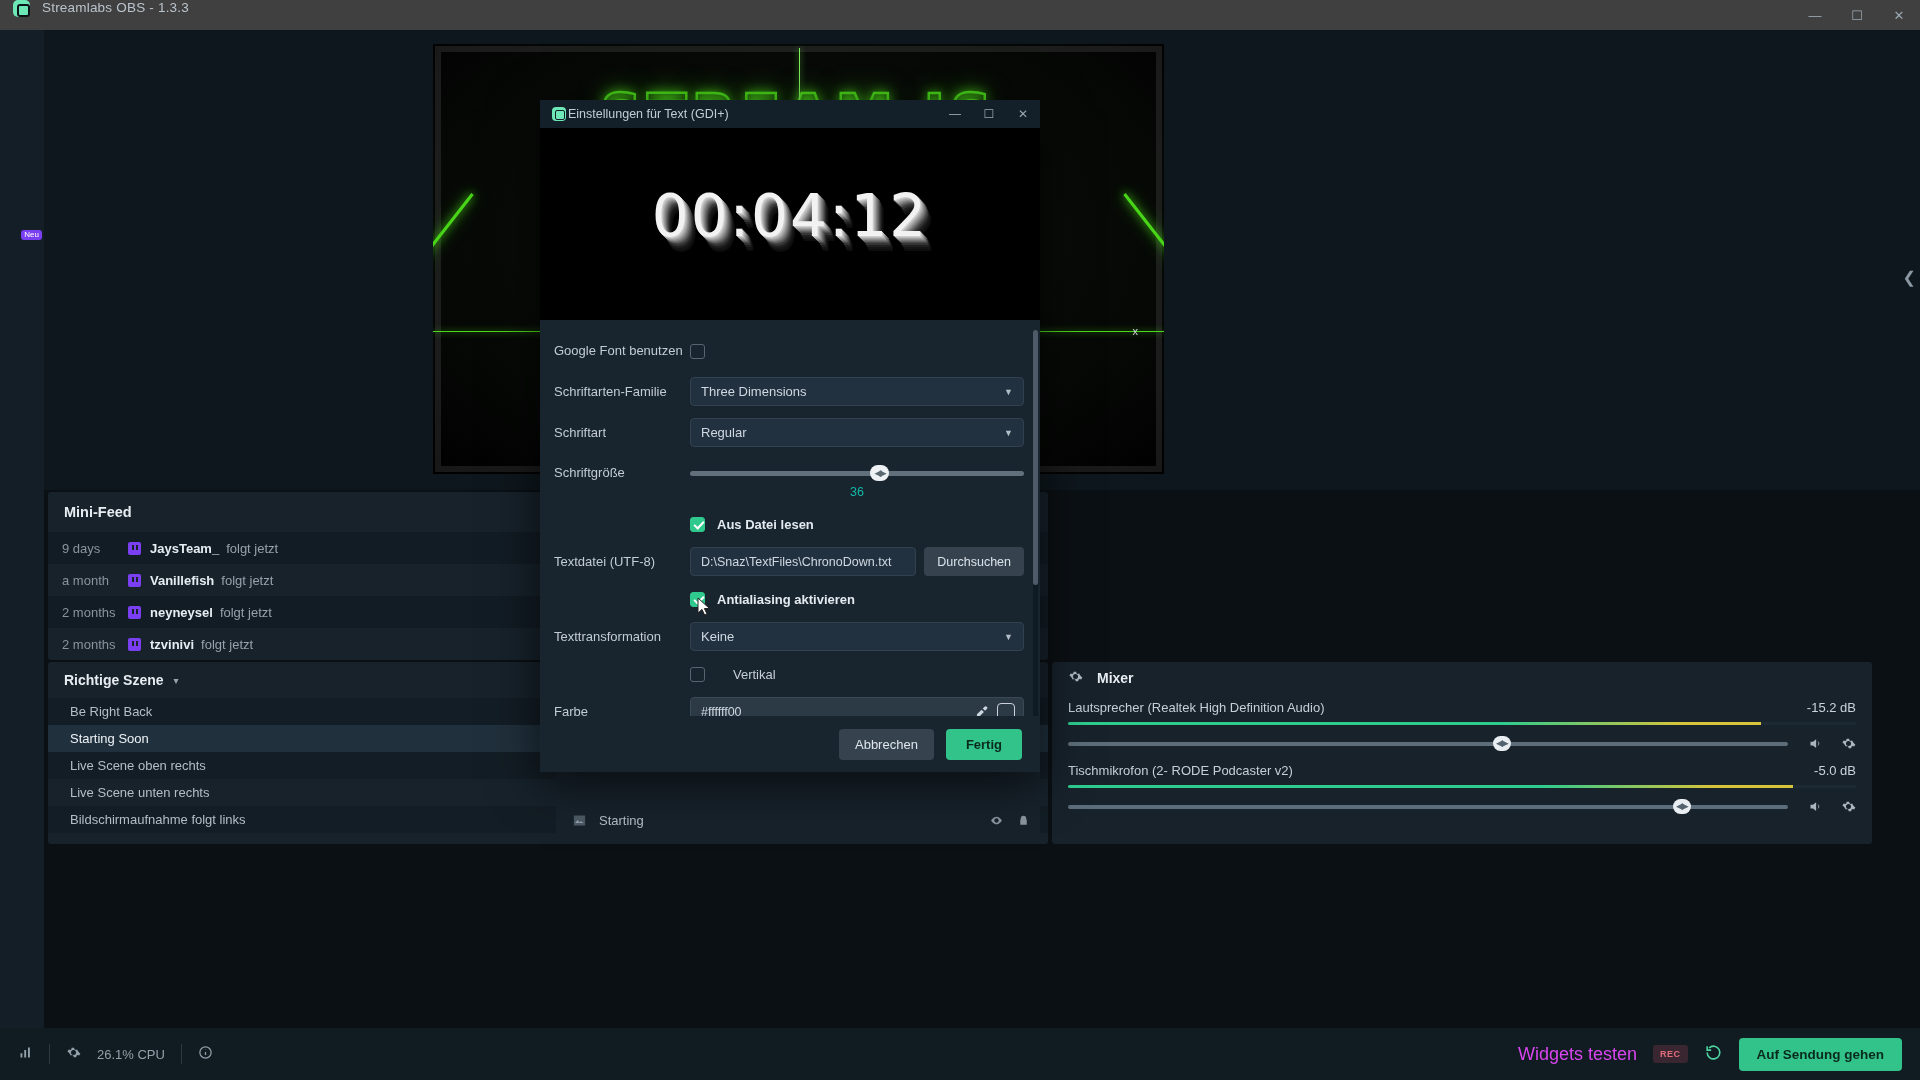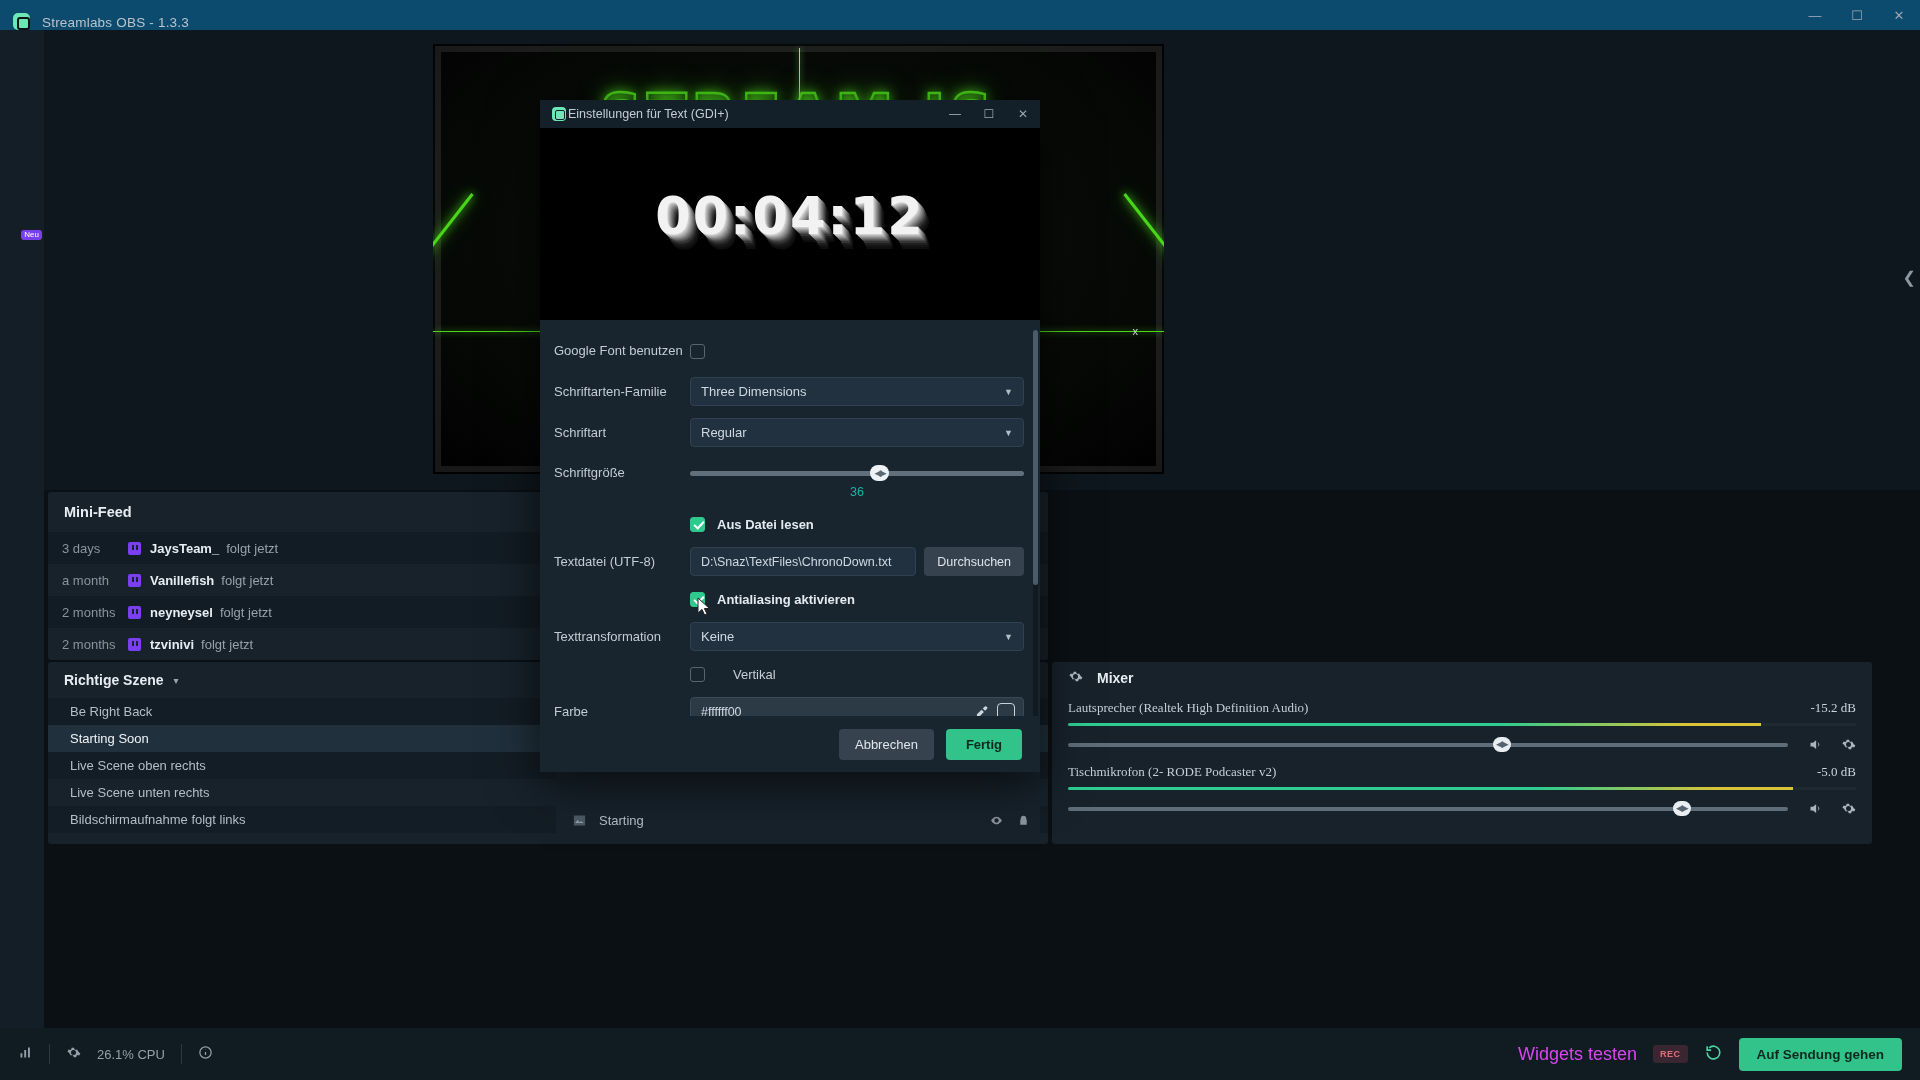--- a/index.html
+++ b/index.html
@@ -8,21 +8,21 @@
     background:#0b1014;
     font-family:"Liberation Sans", sans-serif;
     color:#c8d0d8;
     -webkit-font-smoothing:antialiased;
   }
   #app { position:relative; width:1920px; height:1080px; }
 
   
   .titlebar {
     position:absolute; top:0; left:0; width:1920px; height:30px;
-    background:#0c4a6e; display:flex; align-items:flex-end;
+    background:#404040; display:flex; align-items:flex-start;
   }
   .tb-logo {
     width:17px; height:17px; margin-left:13px; border-radius:5px;
     background:#6ee7b7; position:relative;
   }
   .tb-logo::after{
     content:""; position:absolute; left:4px; top:4px; width:9px; height:9px;
     border:2px solid #0c1418; border-radius:3px;
   }
   .tb-title { margin-left:12px; font-size:13.5px; color:#b9c3cc; letter-spacing:.2px;}
@@ -157,21 +157,21 @@
   
   .mixer {
     position:absolute; left:1052px; top:662px; width:820px; height:182px;
     background:#17222b; border-radius:3px;
   }
   .mx-head { display:flex; align-items:center; height:32px; padding:0 16px;text-align:center; }
   .mx-gear { color:#aeb9c3; margin-right:0; }
   .mx-gear svg{width:15px;height:15px;}
   .mx-title { font-size:14px; font-weight:700; color:#e7edf2; margin-left:0; }
   .mx-ch { padding:6px 16px 0 16px; }
-  .mx-ch-top { display:flex; align-items:center; font-size:13px; color:#c5cfd8;font-family:Liberation Serif, serif; }
+  .mx-ch-top { display:flex; align-items:center; font-size:13px; color:#c5cfd8; }
   .mx-db { margin-left:auto; color:#c9d3db; font-size:13px; }
   .mx-meter {
     margin-top:7px; height:3px; border-radius:2px;
     background:linear-gradient(to right,#2ecc8f 0%,#2ecc8f 55%,#d8c43a 78%,#d8c43a 88%,#1d2a33 88%,#1d2a33 100%);
   }
   .mx-meter.m2 {
     background:linear-gradient(to right,#2ecc8f 0%,#2ecc8f 60%,#d8c43a 82%,#d8c43a 92%,#1d2a33 92%,#1d2a33 100%);
   }
   .mx-slider-row { display:flex; align-items:center; margin-top:11px; }
   .mx-track { flex:1; height:4px; border-radius:3px; background:#5d6d79; position:relative; }
@@ -226,21 +226,21 @@
     width:34px;height:28px;display:flex;align-items:center;justify-content:center;
     color:#9aa7b2;font-size:12px;
   }
 
   .md-preview {
     height:192px; background:#000; flex:0 0 auto; position:relative; overflow:hidden;
     display:flex; align-items:center; justify-content:center;
   }
   .clock3d{
     font-family:"DejaVu Sans", sans-serif;
-    font-size:51px; font-weight:700; letter-spacing:2px;
+    font-size:58px; font-weight:400; letter-spacing:2px;
     color:#f2f2f2;
     text-shadow:
       1px 1px 0 #cfcfcf, 2px 2px 0 #b9b9b9, 3px 3px 0 #a3a3a3,
       4px 4px 0 #8d8d8d, 5px 5px 0 #777, 6px 6px 0 #616161,
       7px 7px 0 #4b4b4b, 8px 9px 0 #353535, 9px 11px 0 #1f1f1f,
       10px 13px 0 #141414, 11px 15px 0 #0d0d0d, 12px 18px 2px #000;
     transform:translateY(-8px);
     text-align:right;
   }
 
@@ -434,21 +434,21 @@
             <path d="M17 4h3v16h-3z"></path>
           </svg>
         <svg viewBox="0 0 24 24" fill="currentColor">
             <path d="M4 9h4l5-4v14l-5-4H4z"></path>
             <path d="M16 8c2 2 2 6 0 8" stroke="currentColor" stroke-width="1.6" fill="none"></path>
           </svg>
       </span>
     </div>
 
     <div class="mf-row odd">
-      <span class="mf-age">3 days</span>
+      <span class="mf-age">9 days</span>
       <span class="mf-tw"></span>
       <span class="mf-name">JaysTeam_</span>
       <span class="mf-act">folgt jetzt</span>
       <span class="mf-refresh"><svg viewBox="0 0 24 24" fill="none" stroke="currentColor" stroke-width="2">
             <path d="M20 12a8 8 0 11-2.3-5.6"></path>
             <path d="M20 4v5h-5"></path>
           </svg></span>
     </div>
     <div class="mf-row">
       <span class="mf-age">a month</span>

